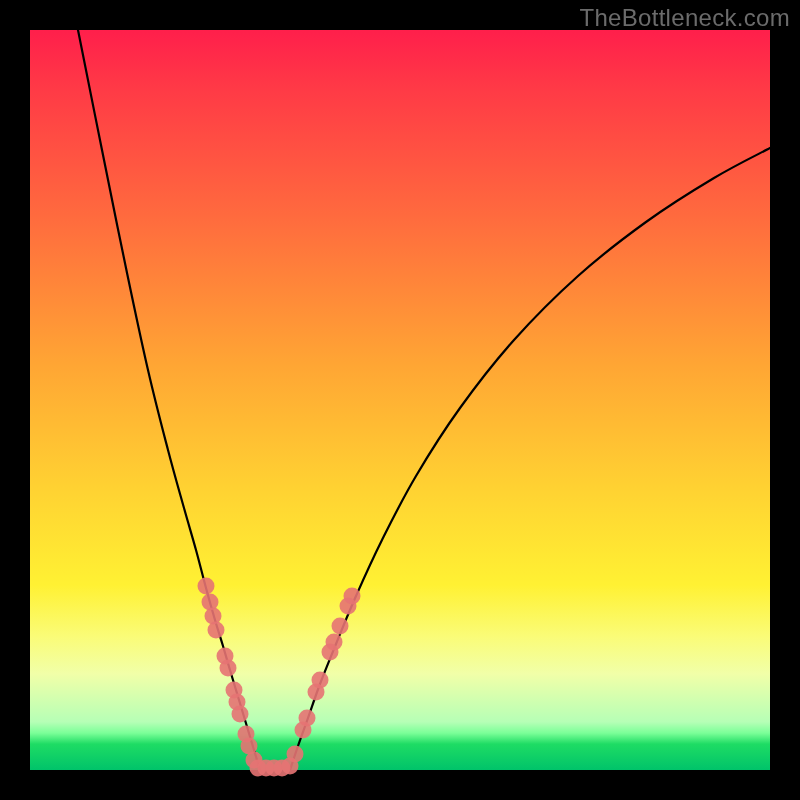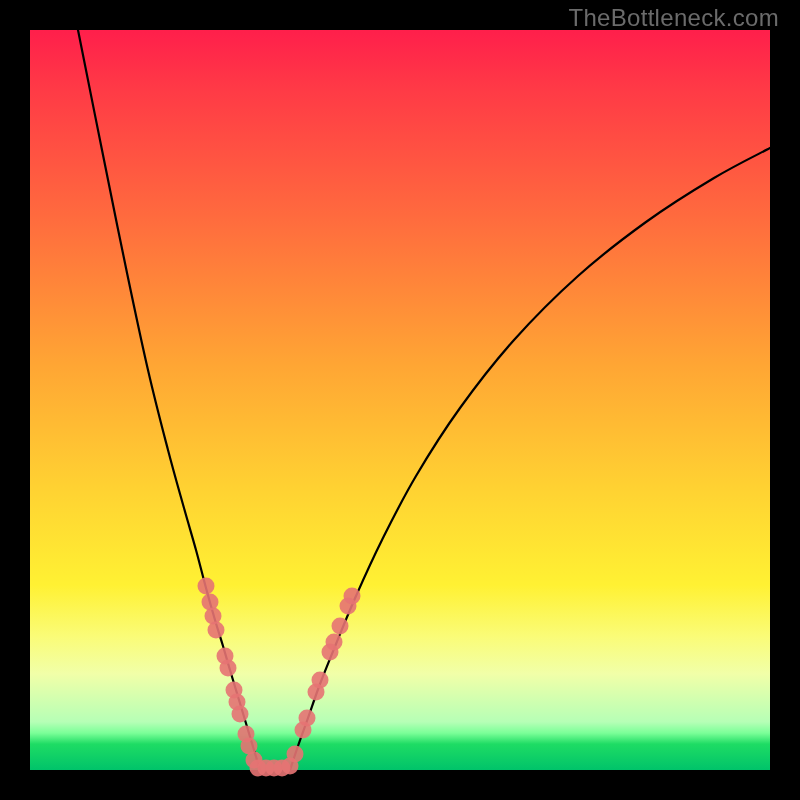--- a/index.html
+++ b/index.html
@@ -28,21 +28,21 @@
       #f1ffa8 87%,
       #b6ffb6 93.5%,
       #7bff98 95%,
       #1edc64 96.5%,
       #00c36a 100%
     );
   }
   .watermark {
     position: absolute;
     top: 4px;
-    right: 21px;
+    right: 10px;
     color: #6b6b6b;
     font-size: 24px;
     letter-spacing: 0.3px;
     font-weight: 500;
     user-select: none;
   }
   svg.curves {
     position: absolute;
     left: 0;
     top: 0;

